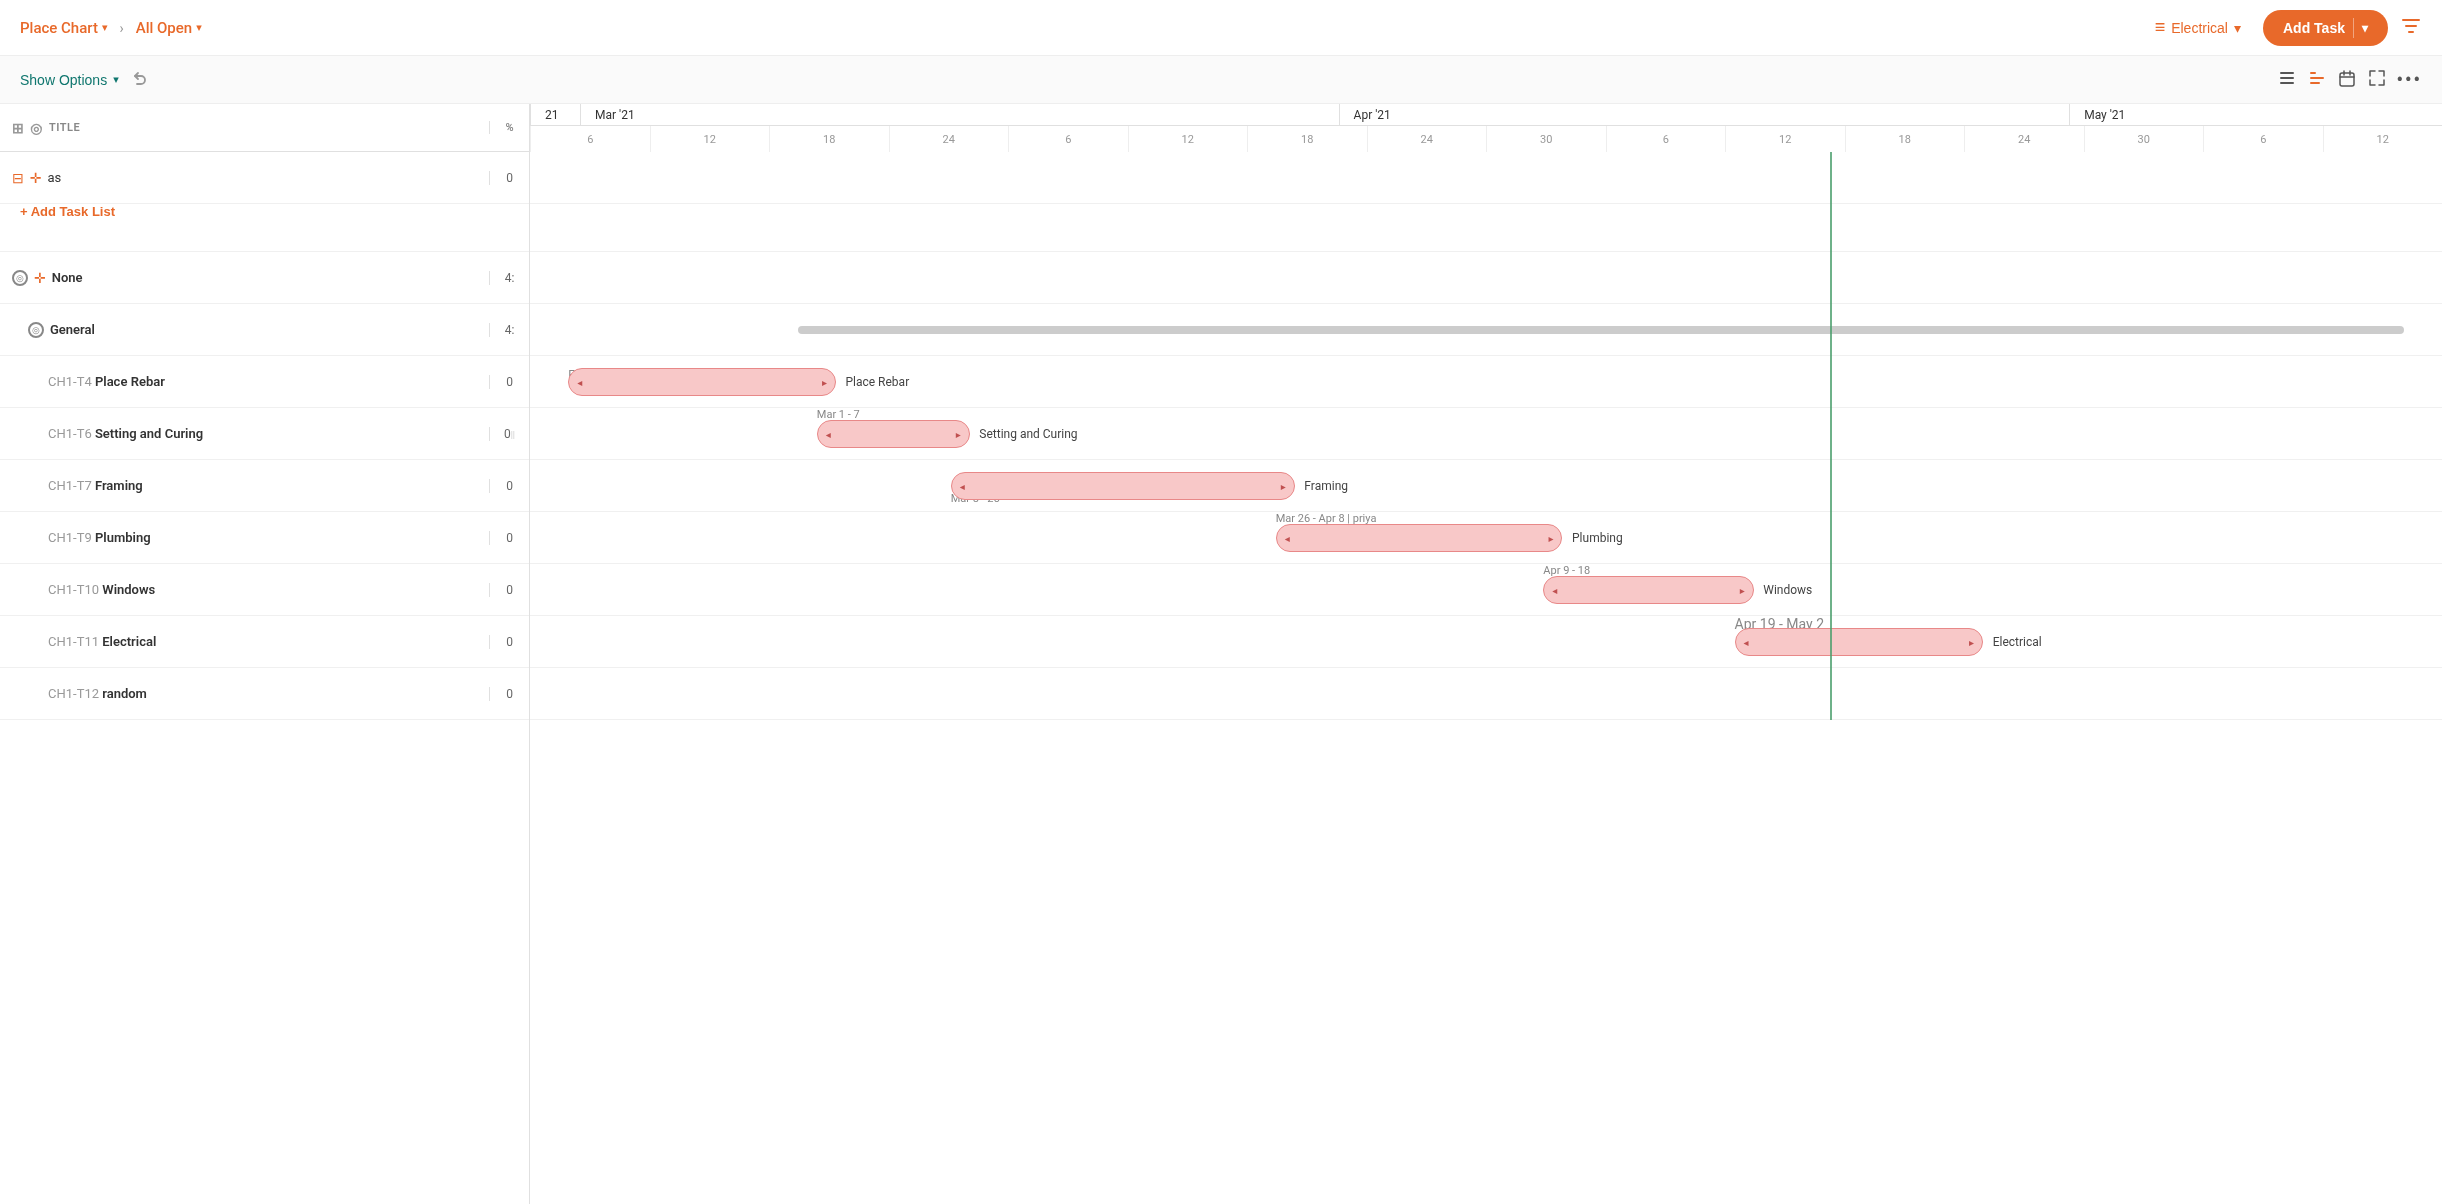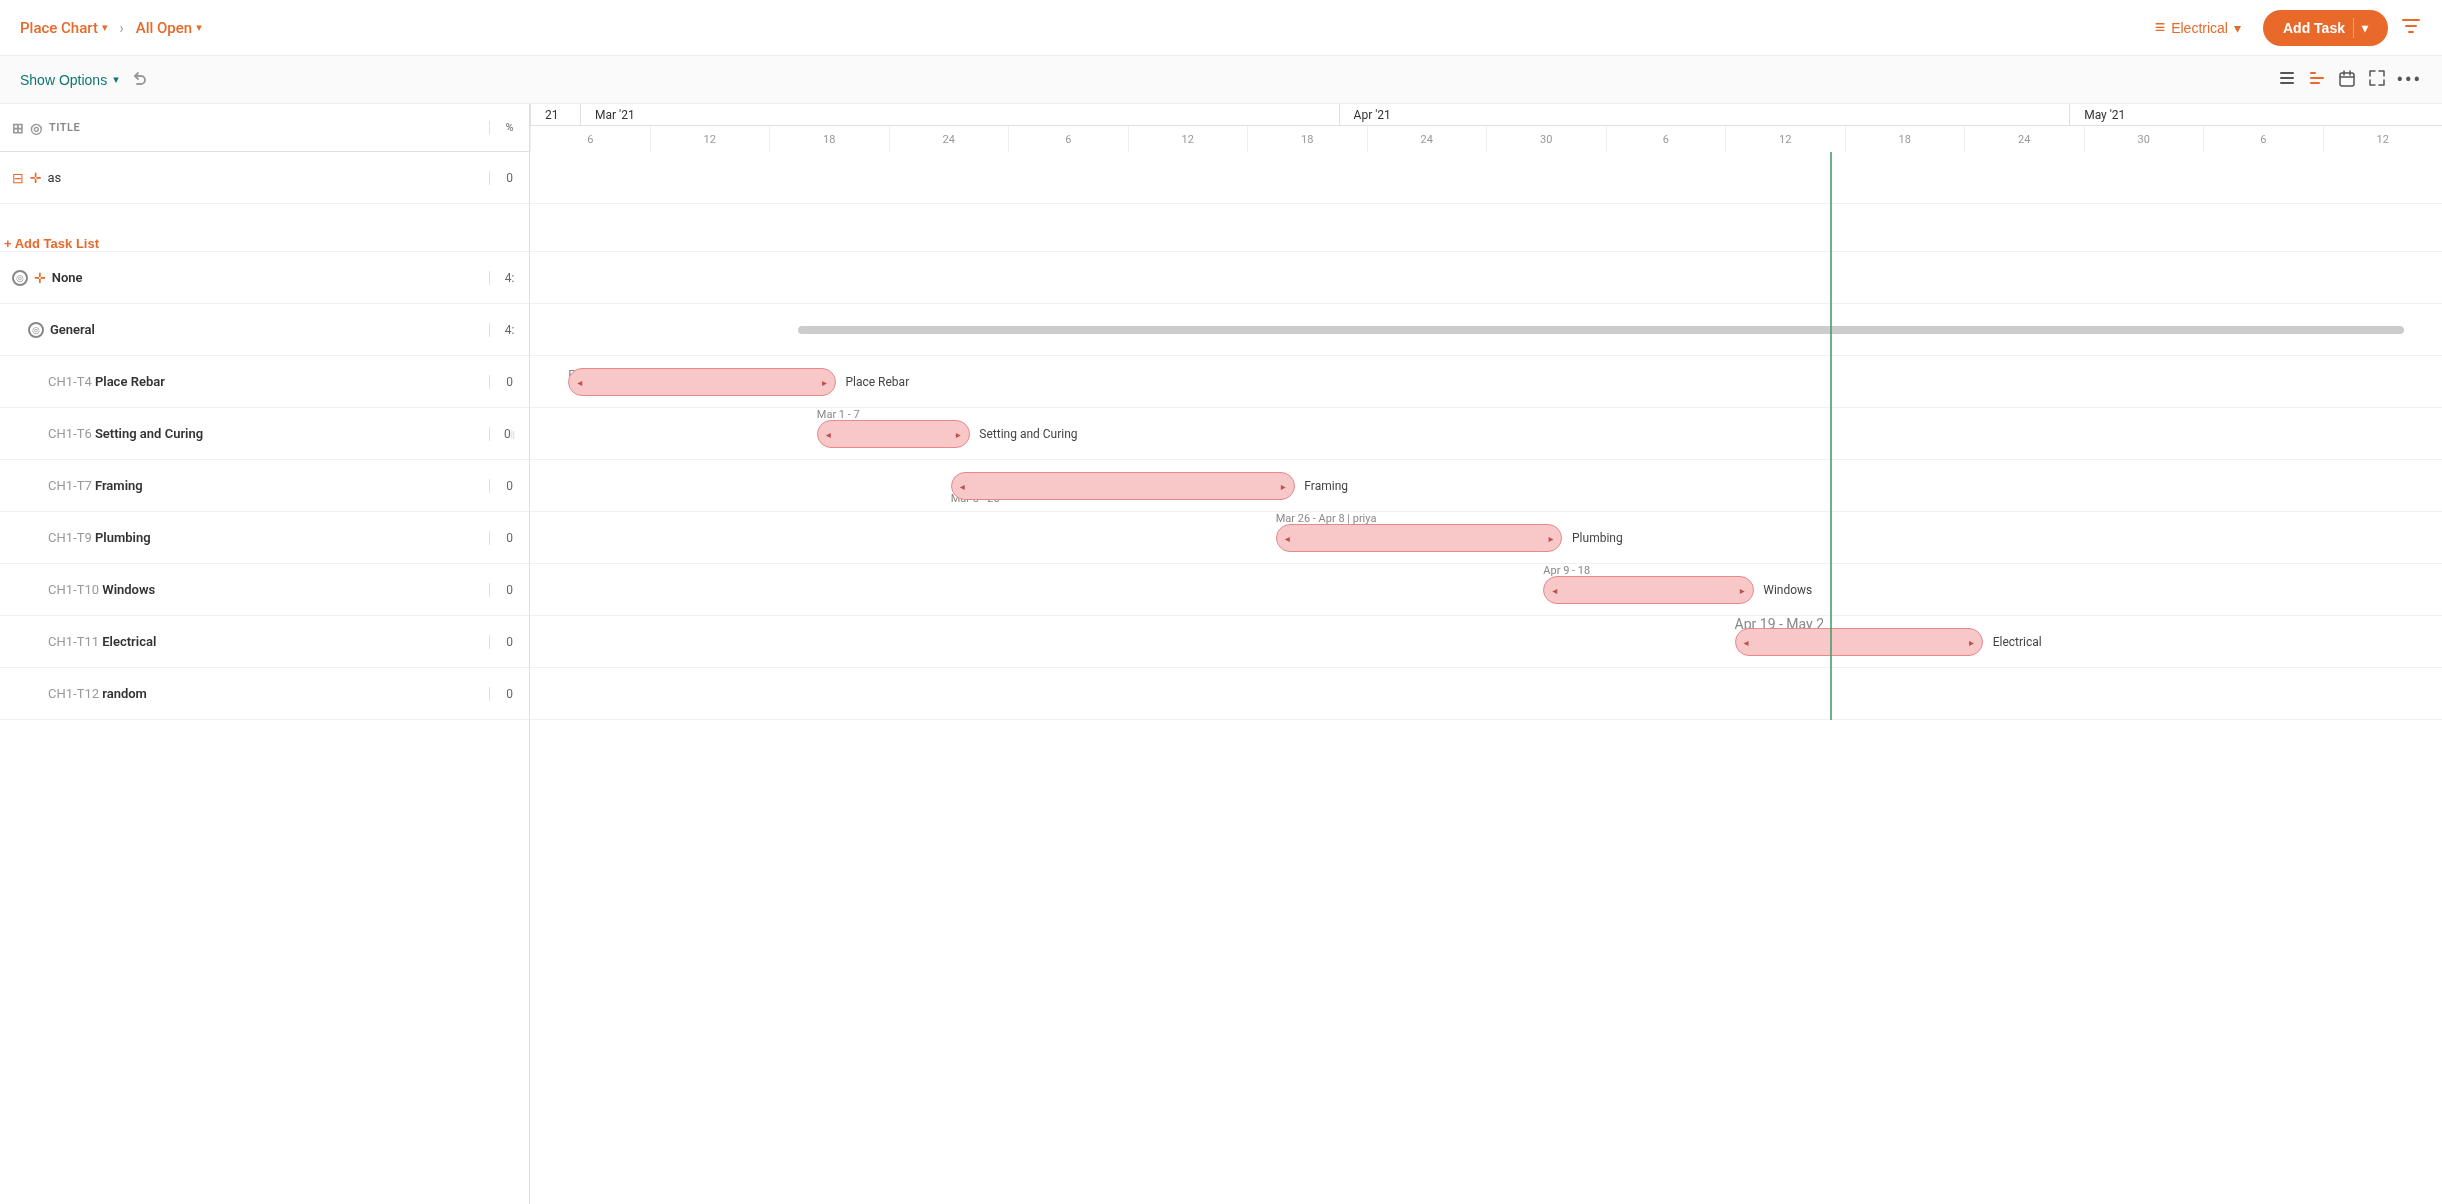--- a/index.html
+++ b/index.html
@@ -75,22 +75,22 @@
     
     .section-row {
       display: flex; align-items: center;
       height: 52px; border-bottom: 1px solid #f0f0f0;
       background: #fff;
     }
     .section-title-cell { flex: 1; display: flex; align-items: center; gap: 6px; padding: 0 12px; }
     .section-pct-cell { width: 40px; text-align: center; font-size: 12px; color: #666; border-left: 1px solid #e0e0e0; }
 
     .add-task-list-row {
-      display: flex; align-items: flex-end; height: 48px;
-      padding: 0 4px; border-bottom: 1px solid #f0f0f0;
+      display: flex; align-items: flex-start; height: 48px;
+      padding: 0 20px; border-bottom: 1px solid #f0f0f0;
     }
     .add-task-list-btn { color: #e8692a; font-size: 13px; font-weight: 600; cursor: pointer; background: none; border: none; }
     .icon-circle { width: 16px; height: 16px; border-radius: 50%; border: 2px solid #888; display: inline-flex; align-items: center; justify-content: center; font-size: 9px; color: #888; flex-shrink: 0; }
 
     
     .indent-1 { padding-left: 28px !important; }
     .indent-2 { padding-left: 48px !important; }
 
     
     .gantt-panel { flex: 1; overflow: auto; position: relative; }

